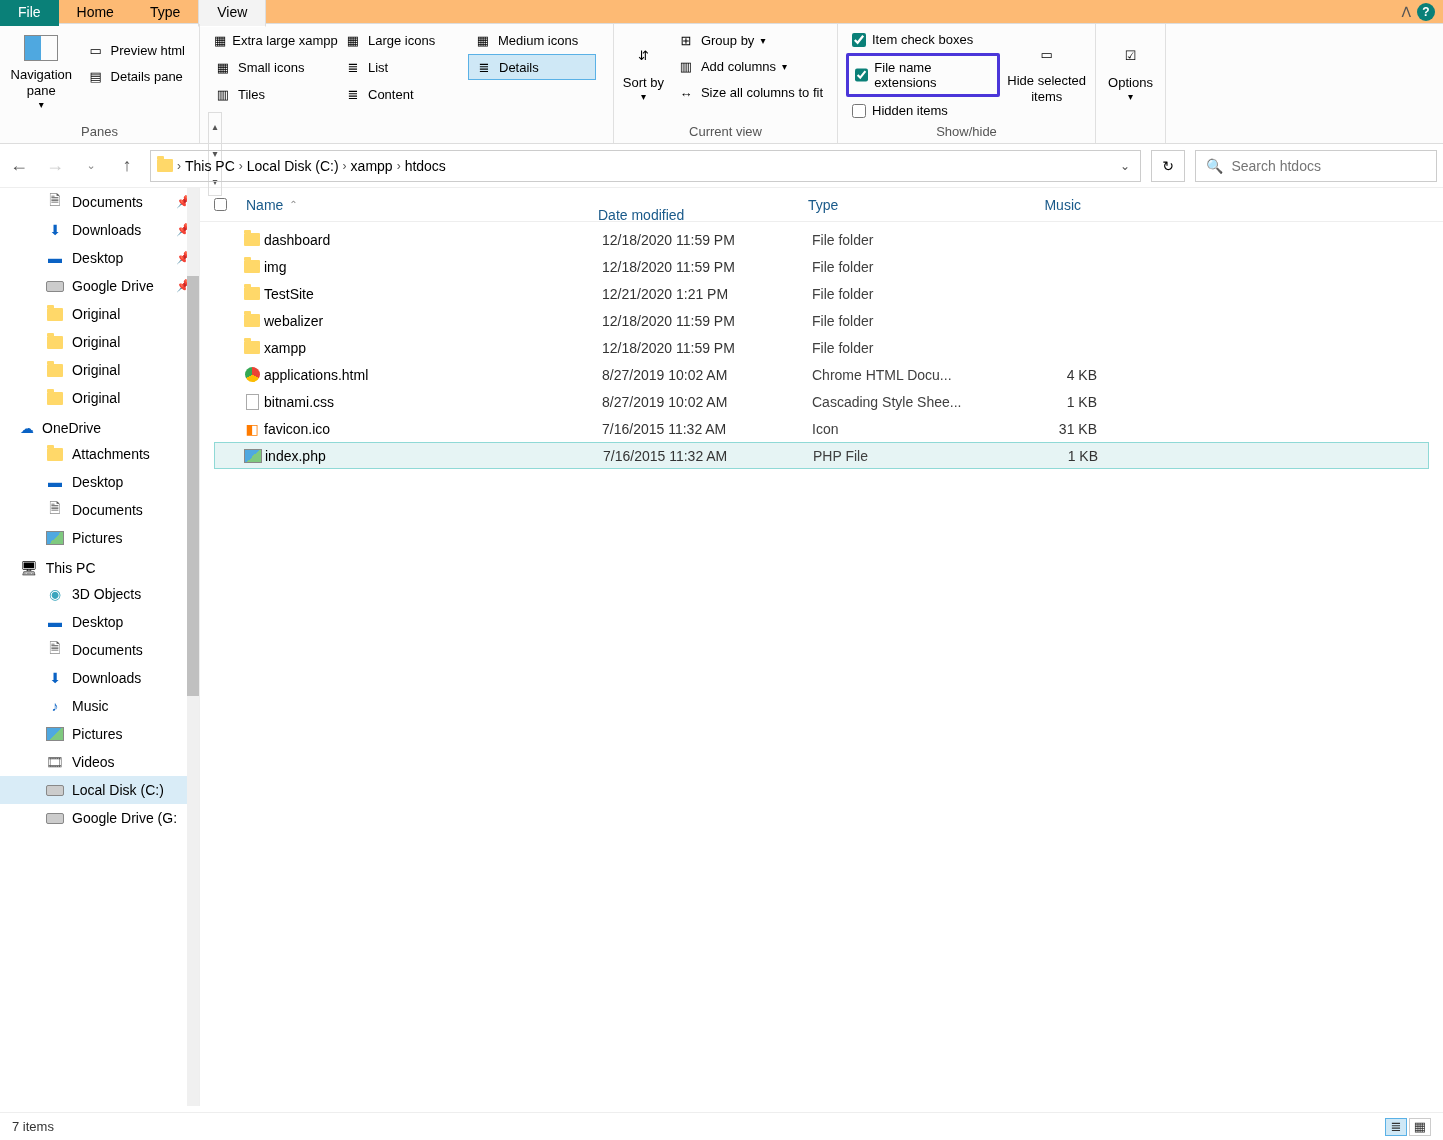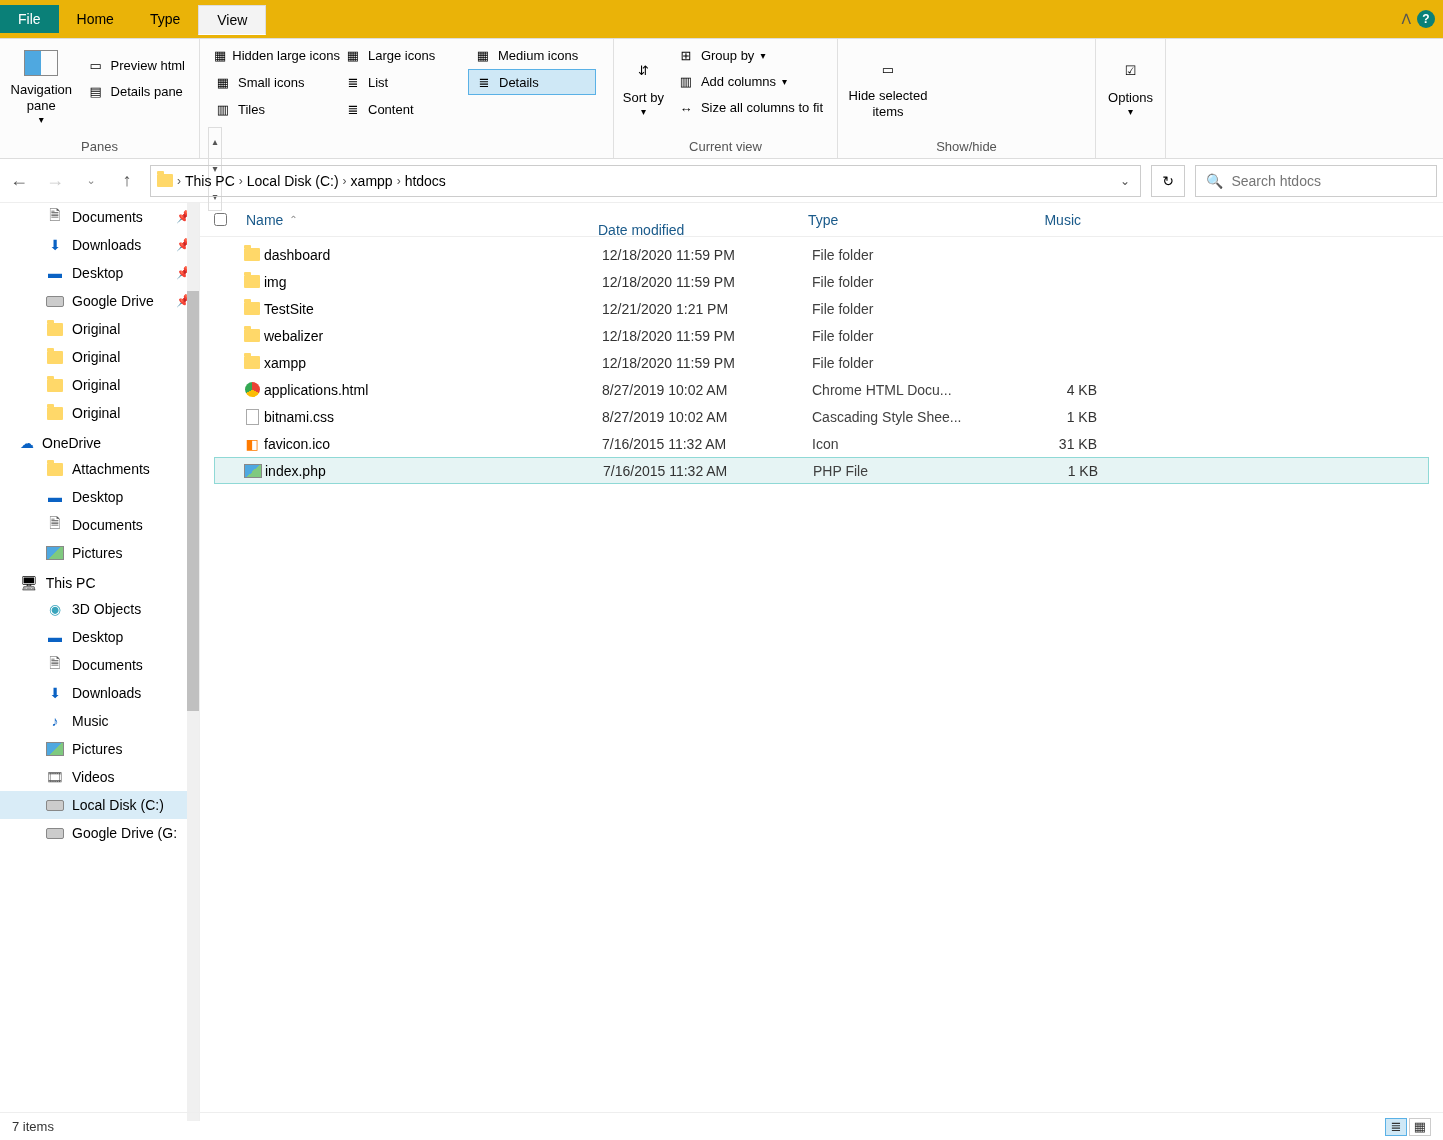--- a/index.html
+++ b/index.html
@@ -1,18 +1,18 @@
 <!DOCTYPE html>
 <html><head>
 <meta charset="utf-8">
 <style>
 * { box-sizing: border-box; margin: 0; padding: 0; font-family: 'Segoe UI', Tahoma, sans-serif; }
 body { width: 1443px; height: 1140px; background: #fff; font-size: 14px; color: #000; overflow: hidden; position: relative; }
 
-.tabs { display: flex; align-items: center; height: 39px; border-bottom: 1px solid #ddd; background: #eab308; }
+.tabs { display: flex; align-items: center; height: 24px; border-bottom: 1px solid #ddd; background: #fdba74; }
 .tab { padding: 6px 18px; cursor: pointer; font-size: 14px; }
 .tab.file { background: #0a8078; color: #fff; }
 .tab.active { background: #f3f3f3; border: 1px solid #ddd; border-bottom: 1px solid #fff; margin-bottom: -1px; }
 .tabs-spacer { flex: 1; }
 .tabs-right { display: flex; align-items: center; padding-right: 8px; gap: 6px; }
 .collapse-icon { font-size: 14px; color: #555; cursor: pointer; }
 .help-icon { width: 18px; height: 18px; border-radius: 50%; background: #0a8078; color: #fff; font-size: 12px; display: flex; align-items: center; justify-content: center; cursor: pointer; font-weight: bold; }
 
 .ribbon { display: flex; height: 120px; border-bottom: 1px solid #ddd; background: #fcfcfc; }
 .ribbon-group { border-right: 1px solid #e0e0e0; display: flex; flex-direction: column; padding: 4px 8px 2px 8px; }
@@ -130,21 +130,21 @@
       </div>
     </div>
     <div class="ribbon-group-label">Panes</div>
   </div>
 
   <div class="ribbon-group" style="width:414px;">
     <div class="ribbon-group-body" style="flex-wrap:wrap;align-content:flex-start;">
       <div style="display:grid;grid-template-columns:repeat(3,128px);gap:2px;">
         <div class="small-btn">
             <span class="ic">▦</span>
-            <span>Hidden large icons</span>
+            <span>Extra large xampp</span>
           </div>
         <div class="small-btn">
             <span class="ic">▦</span>
             <span>Large icons</span>
           </div>
         <div class="small-btn">
             <span class="ic">▦</span>
             <span>Medium icons</span>
           </div>
         <div class="small-btn">
@@ -198,20 +198,34 @@
             <span class="ic">↔</span>
             <span>Size all columns to fit</span>
           </div>
       </div>
     </div>
     <div class="ribbon-group-label">Current view</div>
   </div>
 
   <div class="ribbon-group" style="width:258px;">
     <div class="ribbon-group-body">
+      <div class="small-btn-col">
+        <label class="chk">
+            <input type="checkbox" checked="" style="">
+            <span>Item check boxes</span>
+          </label>
+        <label class="chk highlight">
+            <input type="checkbox" checked="" style="">
+            <span>File name extensions</span>
+          </label>
+        <label class="chk">
+            <input type="checkbox" style="">
+            <span>Hidden items</span>
+          </label>
+      </div>
       <div class="big-btn" style="width:84px;">
         <div class="ic">▭</div>
         <span>Hide selected items</span>
       </div>
     </div>
     <div class="ribbon-group-label">Show/hide</div>
   </div>
 
   <div class="ribbon-group" style="width:70px;">
     <div class="ribbon-group-body">

